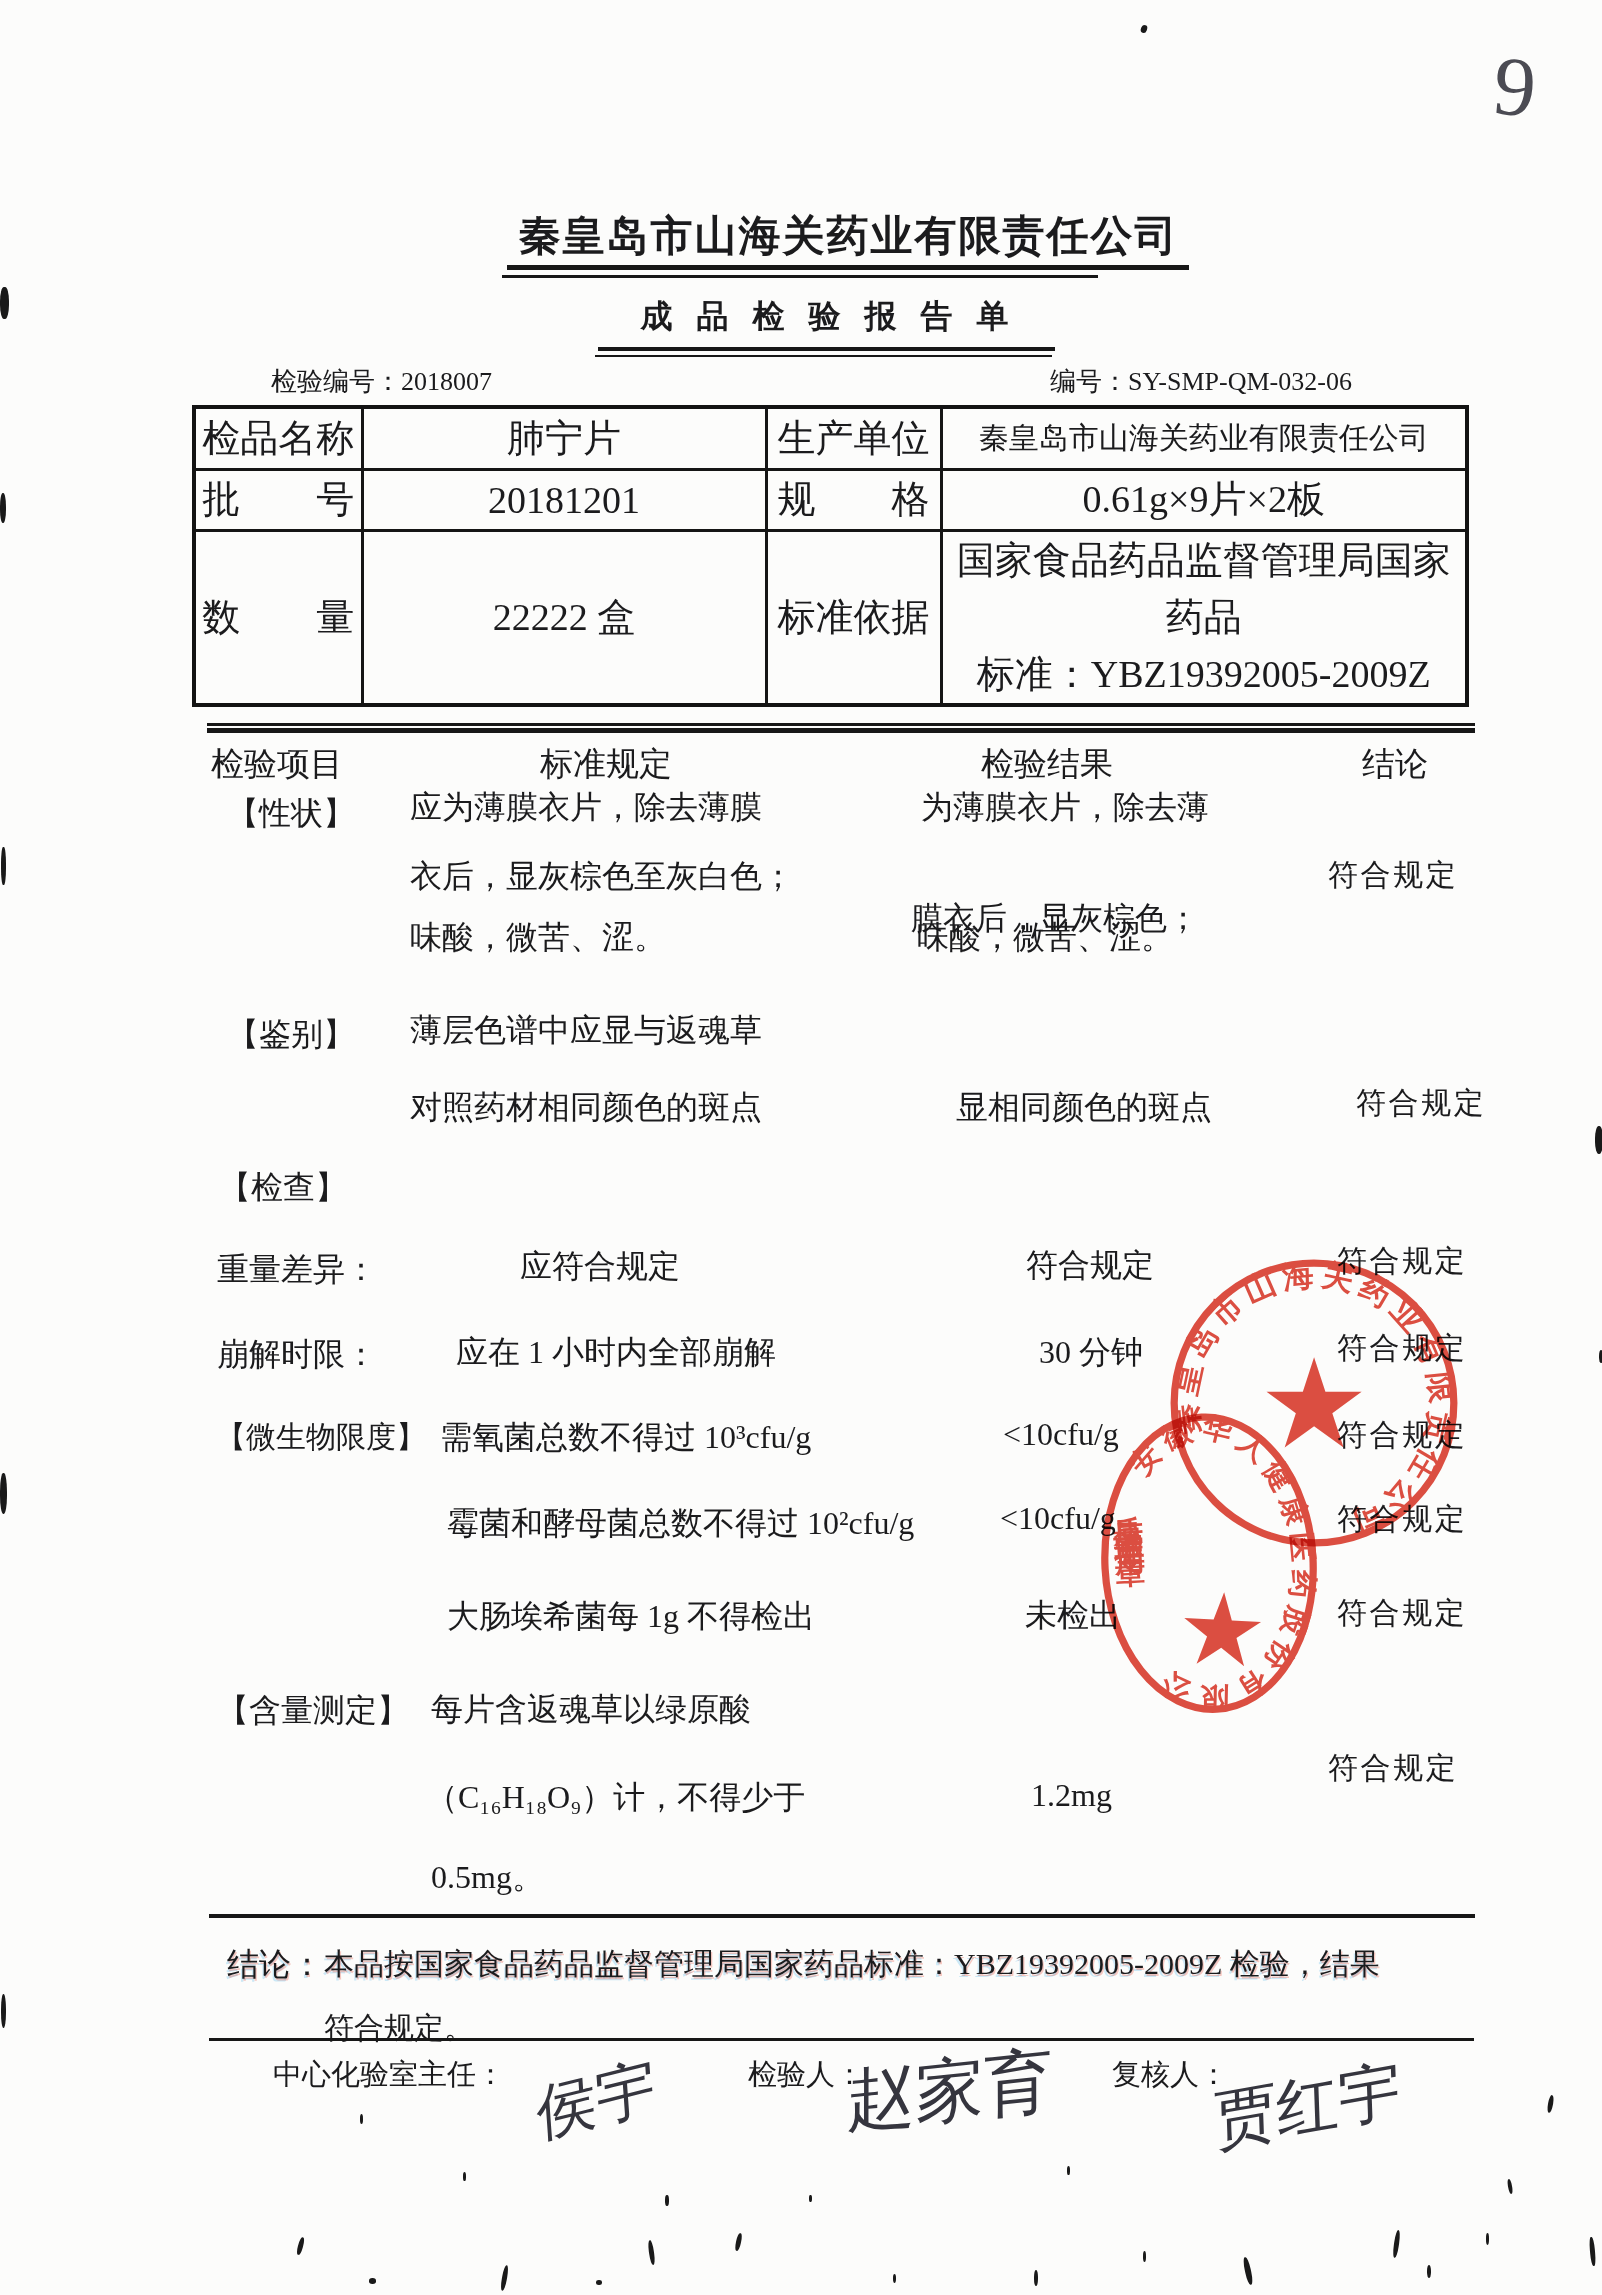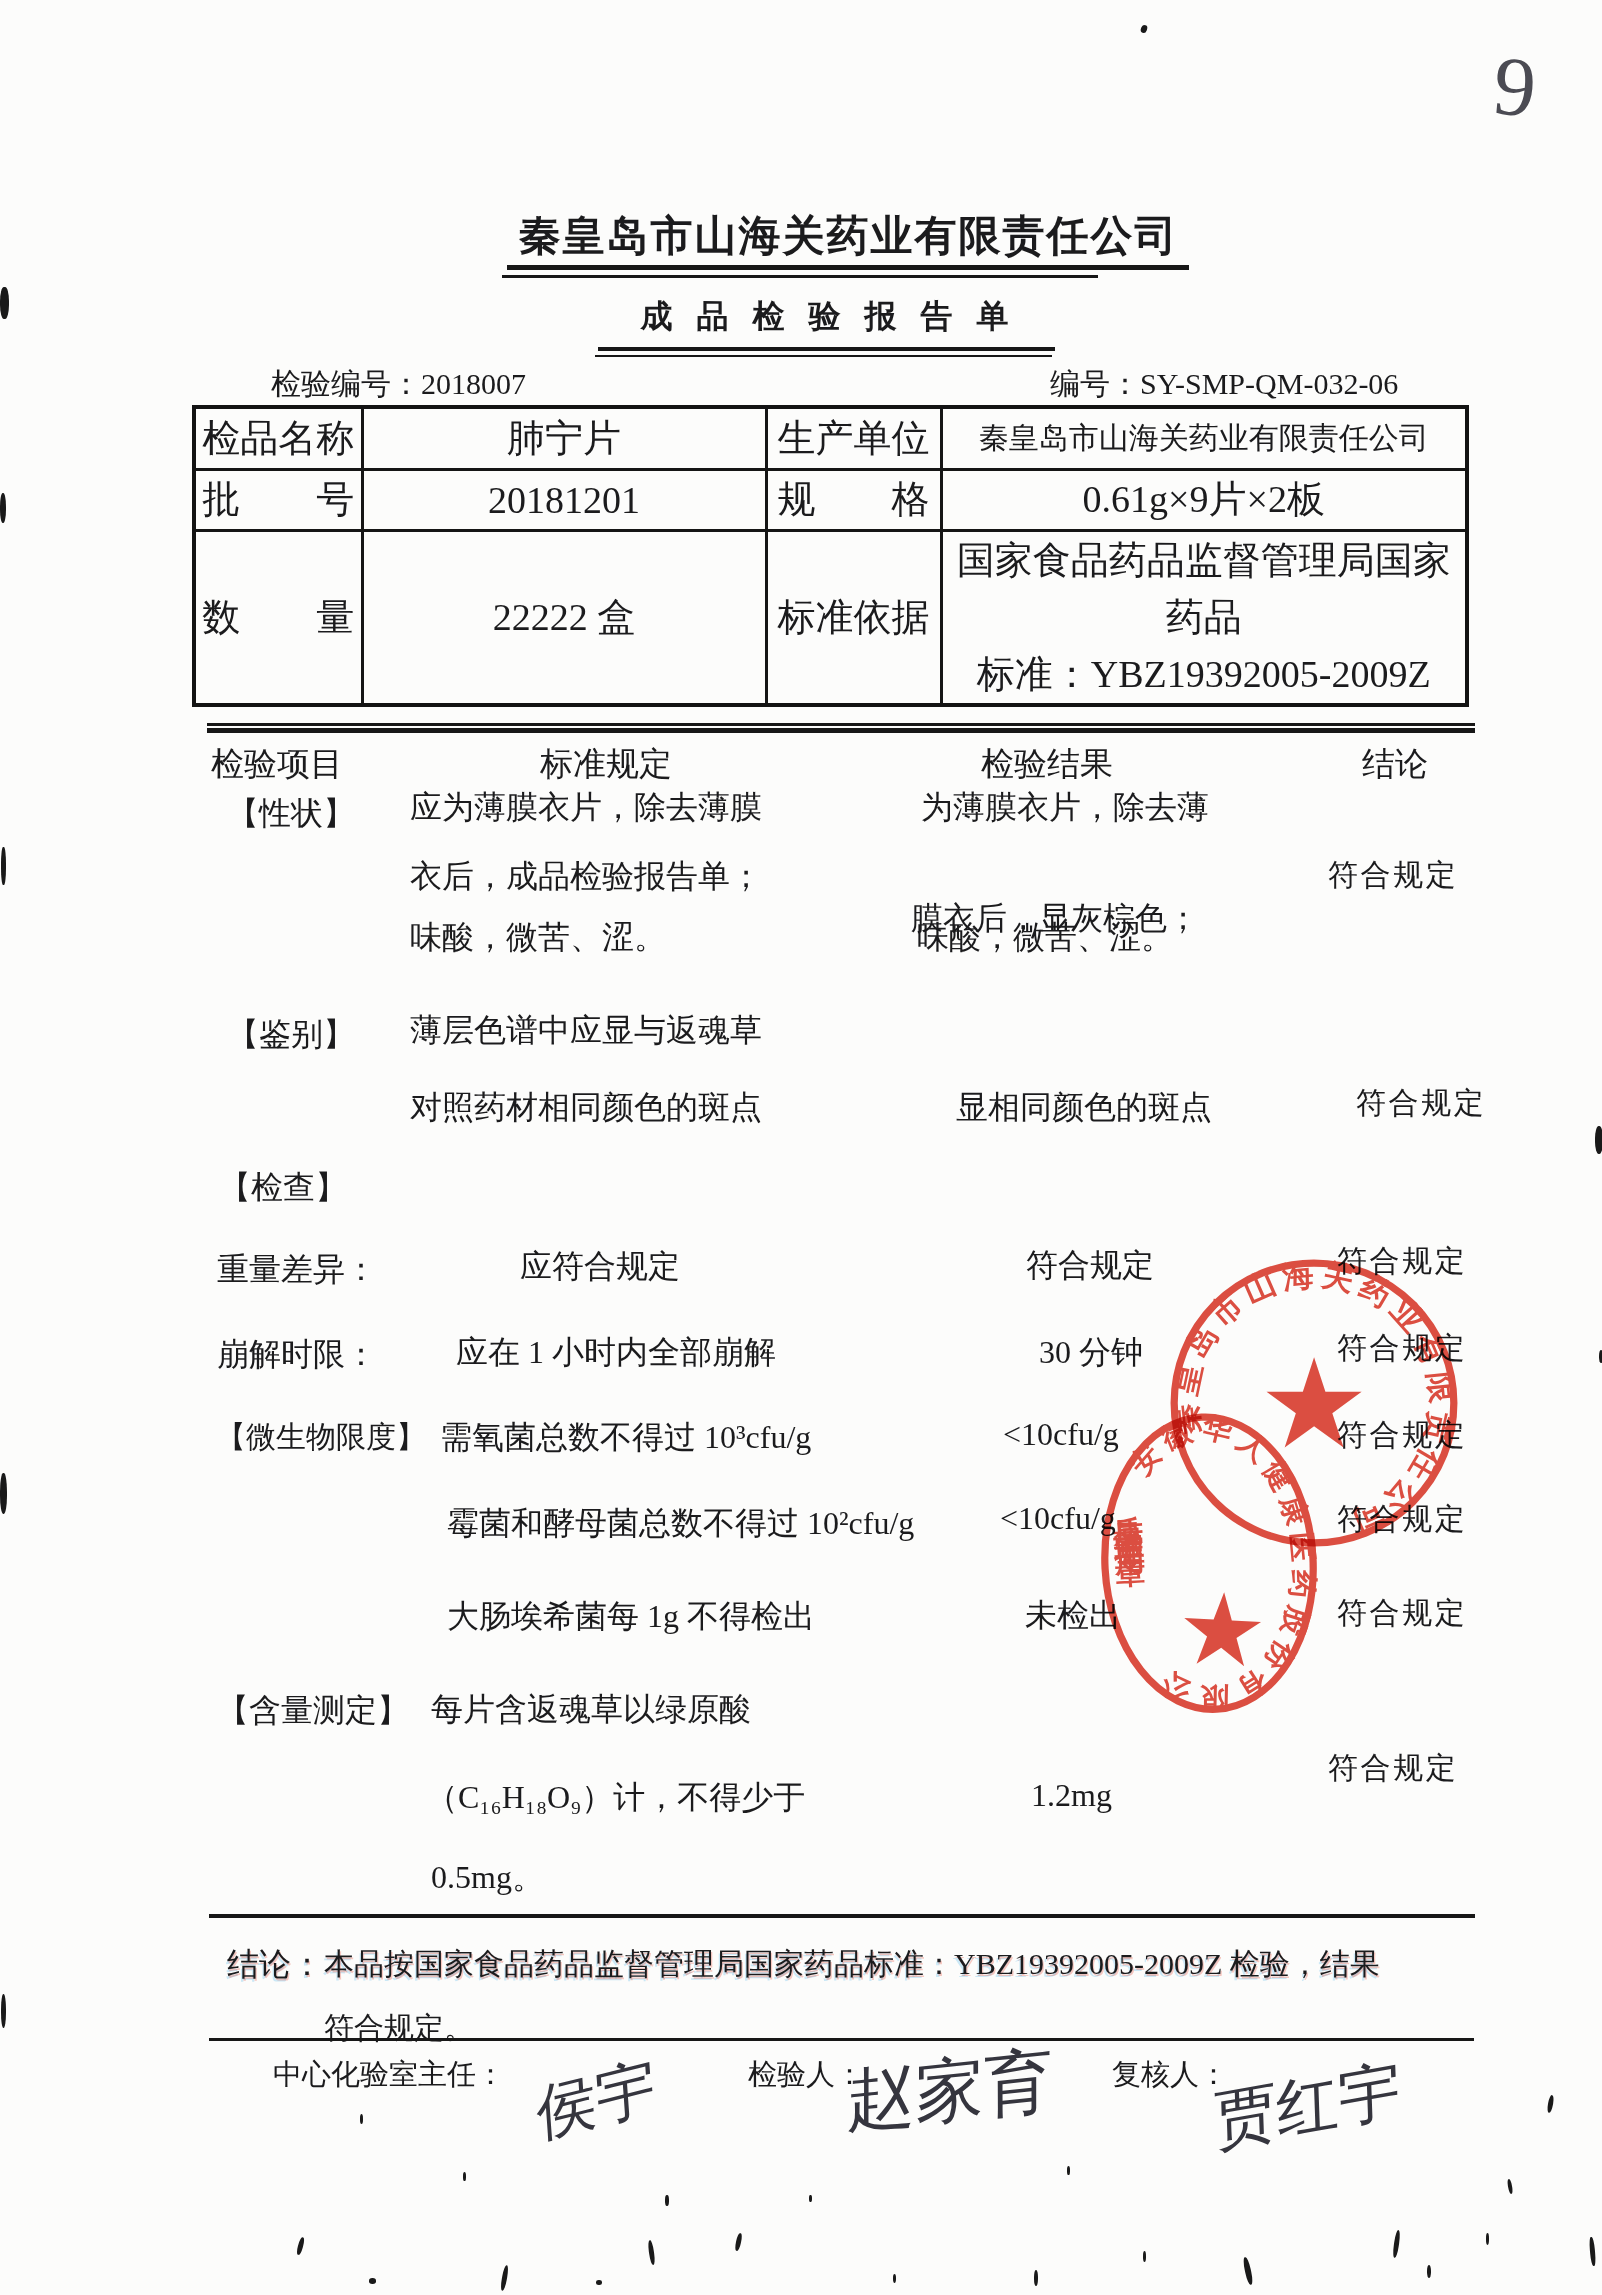--- a/index.html
+++ b/index.html
@@ -7,21 +7,21 @@
     position:relative;width:1603px;height:2295px;overflow:hidden;
     background:#fcfcfb;color:#1b1b1d;
     font-family:"Liberation Serif","DejaVu Serif",serif;
   }
   .abs{position:absolute;white-space:nowrap;}
   
   .corner-mark{font-size:84px;color:#4b4b53;transform:rotate(5deg);font-weight:400;}
   .title{width:685px;text-align:center;font-size:42px;font-weight:700;letter-spacing:2px;}
   .subtitle{width:461px;text-align:center;font-size:32px;font-weight:700;letter-spacing:24px;text-indent:24px;}
   .rule{position:absolute;background:#171717;}
-  .meta{font-size:30px;}
+  .meta{font-size:26px;}
   
   table.info{position:absolute;left:192px;top:405px;border-collapse:collapse;table-layout:fixed;}
   table.info td{
     border:3.3px solid #151515;text-align:center;vertical-align:middle;
     font-size:38px;padding:0;
   }
   table.info{border:4px solid #131313;}
   td.std-basis{text-align:left;padding-left:9.2px;font-size:29px;line-height:1.5;}
   
   .rh{font-size:33px;}
@@ -94,21 +94,21 @@
   <div class="rule" style="left:207px;top:723px;width:1268px;height:2.6px;"></div>
   <div class="rule" style="left:207px;top:728px;width:1268px;height:4.6px;"></div>
 
   <div class="abs rh" style="left:211px;top:742px;">检验项目</div>
   <div class="abs rh" style="left:540px;top:742px;">标准规定</div>
   <div class="abs rh" style="left:981px;top:742px;">检验结果</div>
   <div class="abs rh" style="left:1362px;top:742px;">结论</div>
 
   <div class="abs item" style="left:227px;top:792px;">【性状】</div>
   <div class="abs std" style="left:410px;top:786px;">应为薄膜衣片，除去薄膜</div>
-  <div class="abs std" style="left:410px;top:855px;">衣后，成品检验报告单；</div>
+  <div class="abs std" style="left:410px;top:855px;">衣后，显灰棕色至灰白色；</div>
   <div class="abs std" style="left:410px;top:916px;">味酸，微苦、涩。</div>
   <div class="abs res" style="left:921px;top:786px;">为薄膜衣片，除去薄</div>
   <div class="abs res" style="left:911px;top:897px;">膜衣后，显灰棕色；</div>
   <div class="abs res" style="left:917px;top:916px;">味酸，微苦、涩。</div>
   <div class="abs concl" style="left:1328px;top:855px;">符合规定</div>
 
   <div class="abs item" style="left:227px;top:1013px;">【鉴别】</div>
   <div class="abs std" style="left:410px;top:1009px;">薄层色谱中应显与返魂草</div>
   <div class="abs std" style="left:410px;top:1086px;">对照药材相同颜色的斑点</div>
   <div class="abs res" style="left:956px;top:1086px;">显相同颜色的斑点</div>

